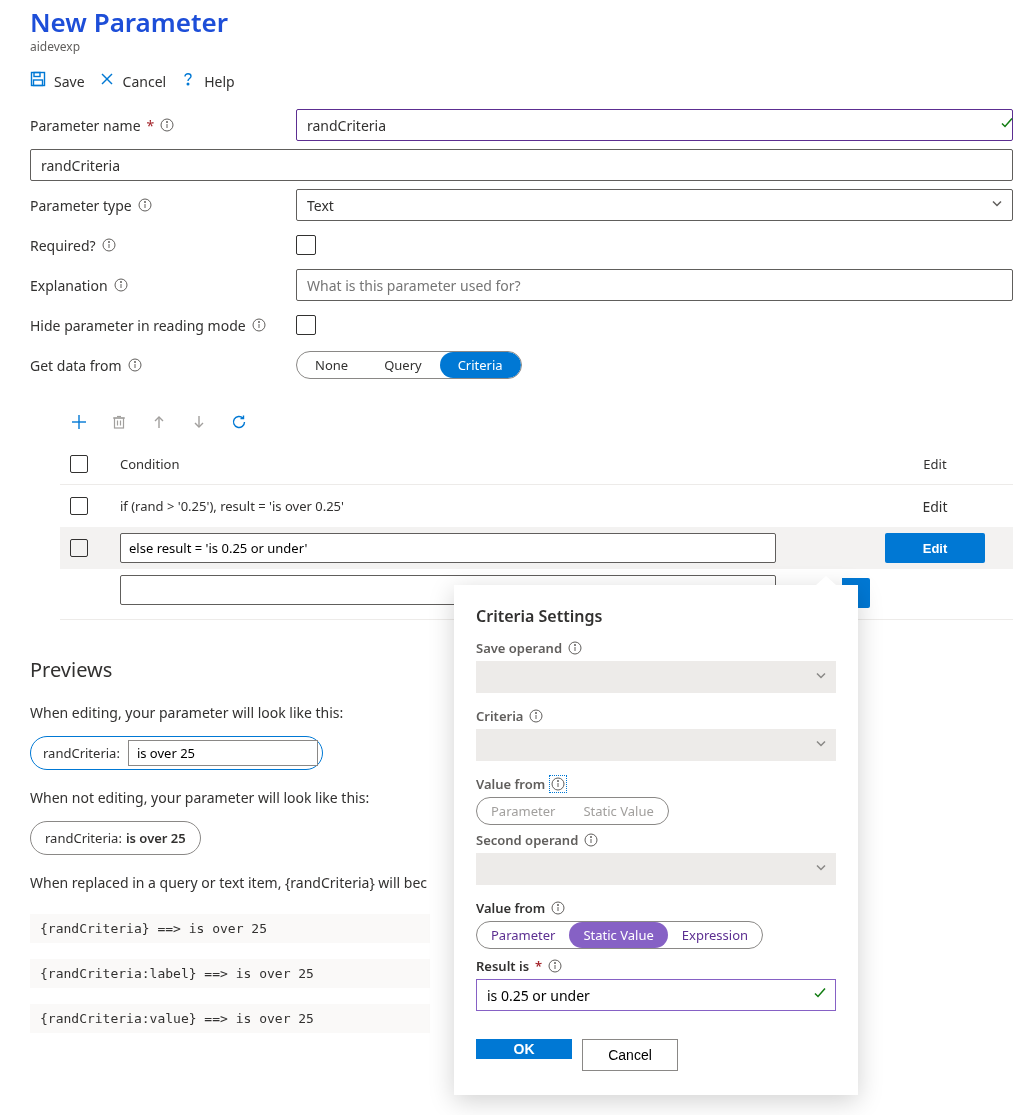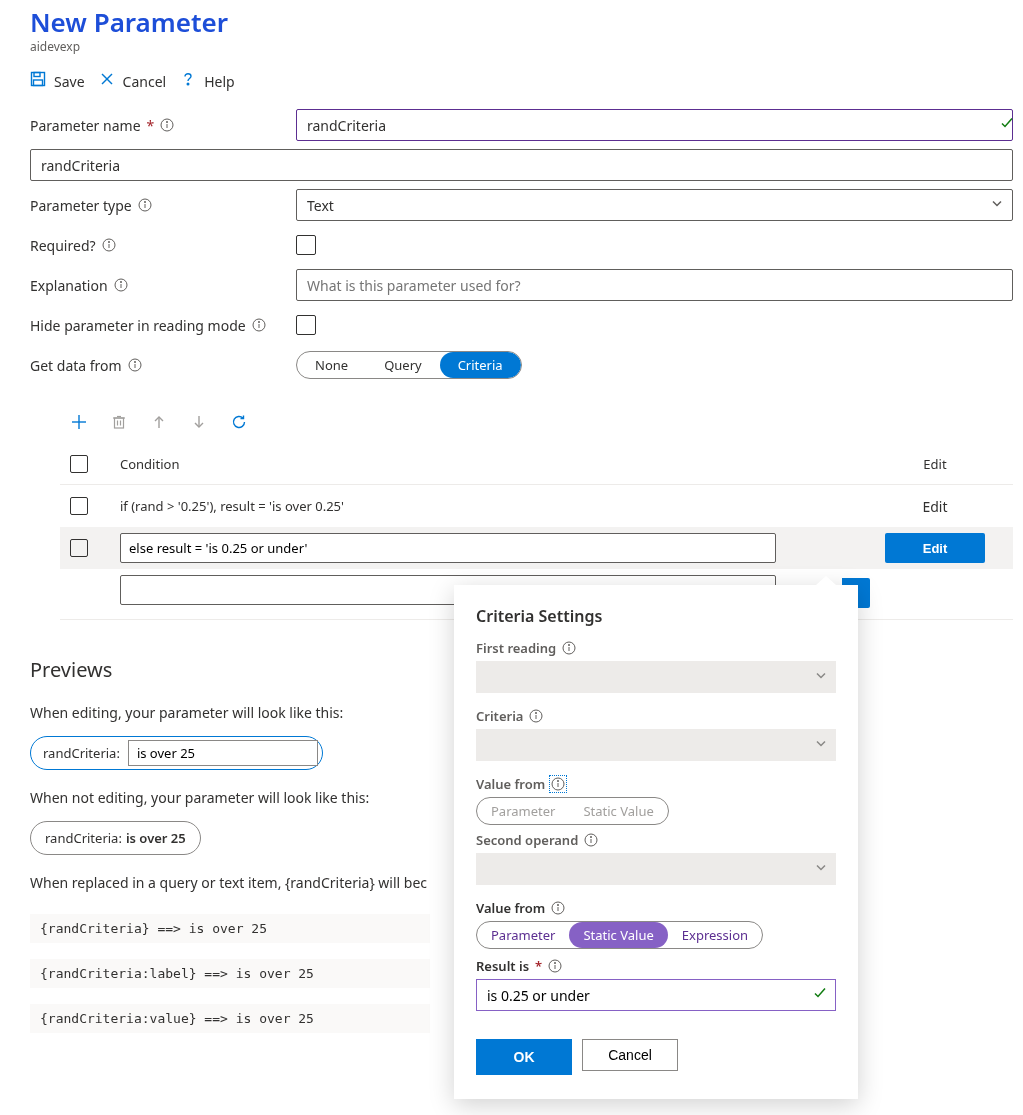--- a/index.html
+++ b/index.html
@@ -92,21 +92,21 @@
   .pv-select .chev { color: #8a8886; }
   .pv-pillgroup { display: inline-flex; border: 1px solid #8a8886; border-radius: 16px; overflow: hidden; height: 28px; }
   .pv-pill { padding: 0 14px; display: flex; align-items: center; font-size: 13px; cursor: pointer; }
   .pv-pill.dis { color: #a19f9d; }
   .pv-pill.purple-sel { background: #8661c5; color:#fff; border-radius:14px;}
   .pv-pill.purple-txt { color: #5c2e91; }
   .pv-input { width:100%; height:32px; border:1px solid #8661c5; padding:0 32px 0 10px; font-size:14px; font-family:inherit; position:relative;}
   .pv-input-wrap { position:relative; }
   .pv-input-wrap .check-ic { color:#107c10; }
   .pv-actions { display:flex; gap:10px; margin-top:28px;}
-  .btn-primary { background:#0078d4; color:#fff; border:none; height:36px; width:96px; font-size:14px; font-weight:600; cursor:pointer;}
+  .btn-primary { background:#0078d4; color:#fff; border:none; height:20px; width:96px; font-size:14px; font-weight:600; cursor:pointer;}
   .btn-default { background:#fff; border:1px solid #8a8886; height:32px; width:96px; font-size:14px; cursor:pointer;}
   .dotted { outline: 1px dotted #0078d4; outline-offset:1px;}
   .blankbtn-stub { position:absolute; left:842px; top:578px; width:28px; height:30px; background:#0078d4; border-radius:0 2px 2px 0;}
 
 </style>
 </head>
 <body>
 
 <div class="page">
   <div class="header">
@@ -336,21 +336,21 @@
     <div class="code-row">{randCriteria:value} ==&gt; is over 25</div>
   </div>
 </div>
 
 <div class="blankbtn-stub"></div>
 
 <div class="popover">
   <h3>Criteria Settings</h3>
 
   <div class="pv-label">
-    <span>First reading</span>
+    <span>Save operand</span>
     <svg class="info-ic" viewBox="0 0 14 14" fill="none" stroke-width="1">
         <circle cx="7" cy="7" r="6"></circle>
         <line x1="7" y1="6" x2="7" y2="10"></line>
         <circle cx="7" cy="4" r="0.6" fill="#605e5c"></circle>
       </svg>
   </div>
   <div class="pv-select">
     <span class="chev"><svg width="14" height="14" viewBox="0 0 14 14" fill="none" stroke="currentColor" stroke-width="1.5">
           <path d="M3 5l4 4 4-4"></path>
         </svg></span>

